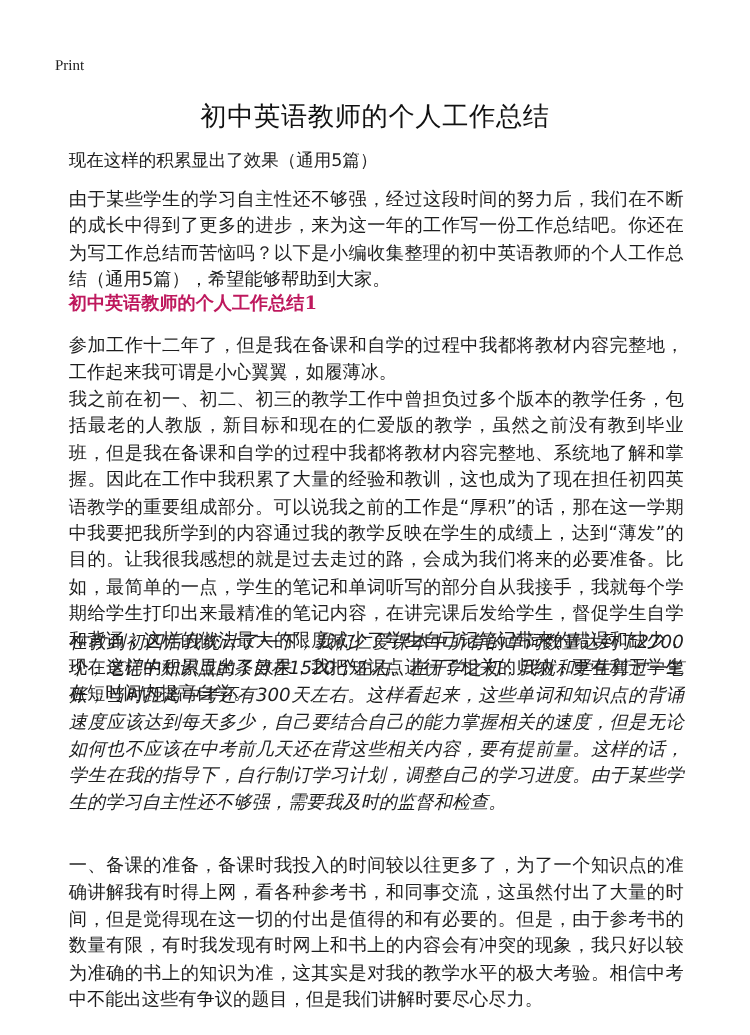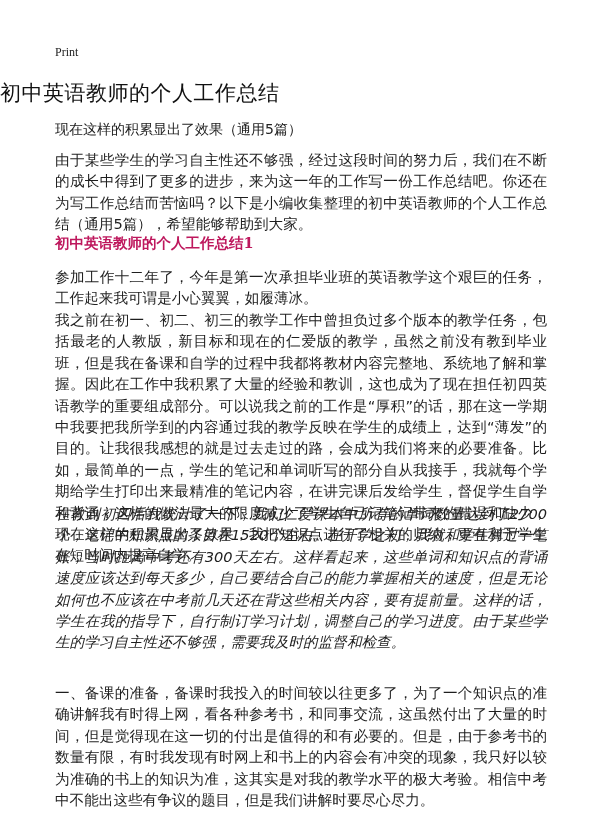--- a/index.html
+++ b/index.html
@@ -10,32 +10,32 @@
     body {
       width: 600px;
       height: 828px;
       position: relative;
       overflow: hidden;
       color: #1a1a1a;
       font-family: "DejaVu Sans", "Liberation Sans", sans-serif;
     }
     .print-label {
       position: absolute;
-      left: 55px;
+      left: 44px;
       top: 45px;
       font-family: "Liberation Serif", "DejaVu Serif", serif;
       font-size: 12px;
       color: #222;
     }
     .doc-title {
       position: absolute;
       left: 0;
       width: 600px;
       top: 80px;
-      text-align: left;
+      text-align: center;
       font-size: 21px;
       line-height: 26px;
       color: #111;
       letter-spacing: 0.5px;
     }
     .subtitle {
       position: absolute;
       left: 55px;
       top: 119px;
       font-size: 14px;
@@ -71,19 +71,19 @@
 <div class="print-label">Print</div>
 
 <h1 class="doc-title" style="margin:0;font-weight:normal;">初中英语教师的个人工作总结</h1>
 
 <div class="subtitle">现在这样的积累显出了效果（通用5篇）</div>
 
 <p class="para" style="top:149px;">由于某些学生的学习自主性还不够强，经过这段时间的努力后，我们在不断的成长中得到了更多的进步，来为这一年的工作写一份工作总结吧。你还在为写工作总结而苦恼吗？以下是小编收集整理的初中英语教师的个人工作总结（通用5篇），希望能够帮助到大家。</p>
 
 <h2 class="section-heading" style="margin:0;">初中英语教师的个人工作总结1</h2>
 
-<p class="para" style="top:266px;">参加工作十二年了，今年是第一次承担毕业班的英语教学这个艰巨的任务，工作起来我可谓是小心翼翼，如履薄冰。</p>
+<p class="para" style="top:266px;">参加工作十二年了，但是我在备课和自学的过程中我都将教材内容完整地，工作起来我可谓是小心翼翼，如履薄冰。</p>
 
 <p class="para" style="top:309px;">我之前在初一、初二、初三的教学工作中曾担负过多个版本的教学任务，包括最老的人教版，新目标和现在的仁爱版的教学，虽然之前没有教到毕业班，但是我在备课和自学的过程中我都将教材内容完整地、系统地了解和掌握。因此在工作中我积累了大量的经验和教训，这也成为了现在担任初四英语教学的重要组成部分。可以说我之前的工作是“厚积”的话，那在这一学期中我要把我所学到的内容通过我的教学反映在学生的成绩上，达到“薄发”的目的。让我很我感想的就是过去走过的路，会成为我们将来的必要准备。比如，最简单的一点，学生的笔记和单词听写的部分自从我接手，我就每个学期给学生打印出来最精准的笔记内容，在讲完课后发给学生，督促学生自学和背诵，这样的做法最大的限度减少了学生自己记笔记带来的错误和缺少，现在这样的积累显出了效果，我把知识点进行了相关的归纳，更有利于学生在短时间内提高自学。</p>
 
 <p class="para" style="top:503px;font-style:italic;">在教到初四后我统计了一下，我们仁爱课本中所有的单词数量达到了2700个，笔记中知识点的条目在1520个左右。在开学之初，我就和学生算过一笔账，当时距离中考还有300天左右。这样看起来，这些单词和知识点的背诵速度应该达到每天多少，自己要结合自己的能力掌握相关的速度，但是无论如何也不应该在中考前几天还在背这些相关内容，要有提前量。这样的话，学生在我的指导下，自行制订学习计划，调整自己的学习进度。由于某些学生的学习自主性还不够强，需要我及时的监督和检查。</p>
 
 <p class="para" style="top:682px;">一、备课的准备，备课时我投入的时间较以往更多了，为了一个知识点的准确讲解我有时得上网，看各种参考书，和同事交流，这虽然付出了大量的时间，但是觉得现在这一切的付出是值得的和有必要的。但是，由于参考书的数量有限，有时我发现有时网上和书上的内容会有冲突的现象，我只好以较为准确的书上的知识为准，这其实是对我的教学水平的极大考验。相信中考中不能出这些有争议的题目，但是我们讲解时要尽心尽力。</p>
 
 </body></html>

